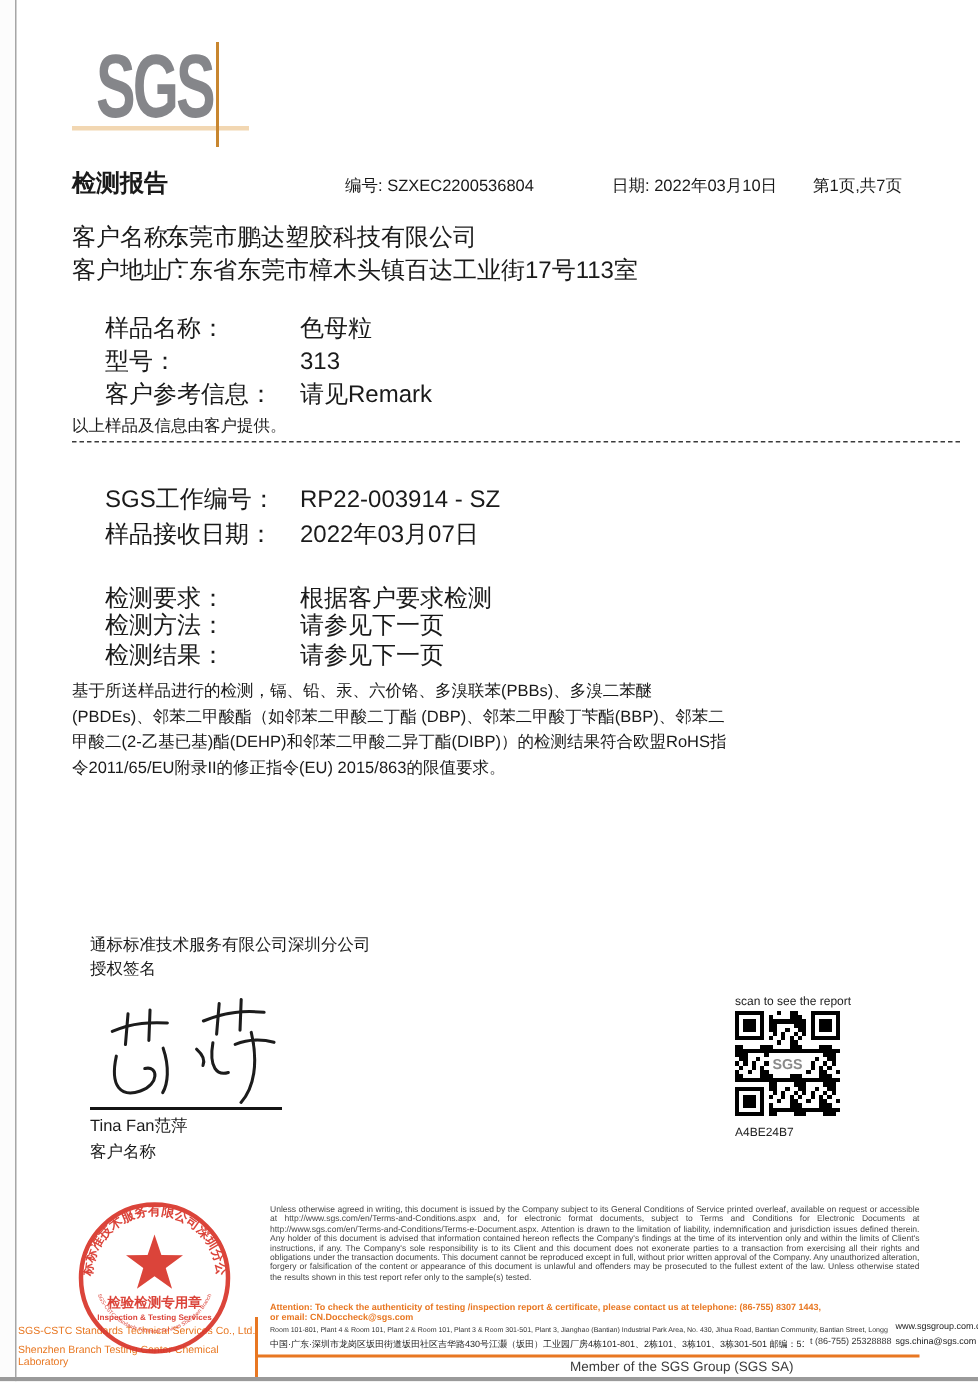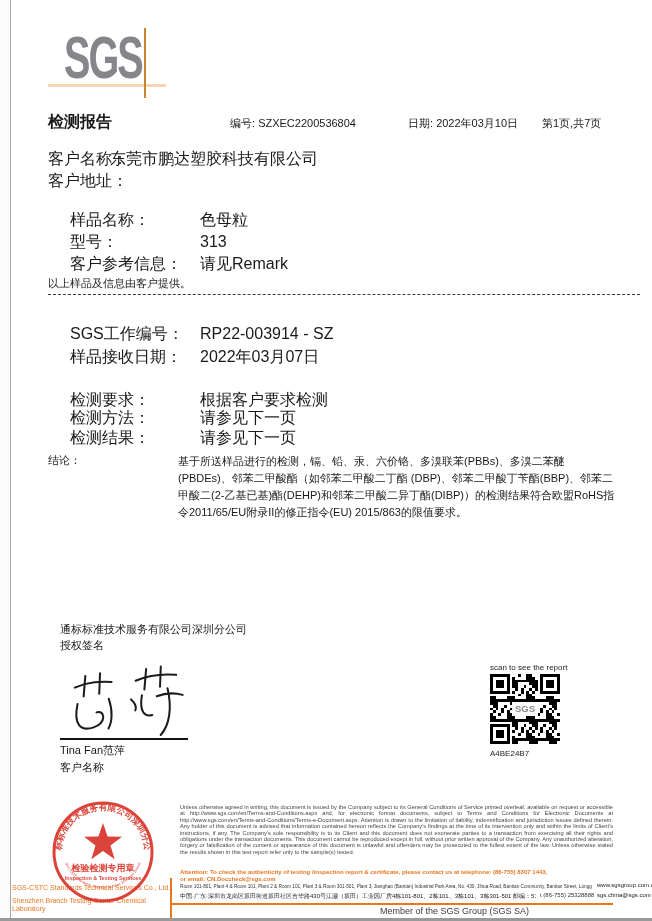--- a/index.html
+++ b/index.html
@@ -76,20 +76,21 @@
     <span>2022年03月10日</span>
   </div>
   <div class="abs hmeta hpage">第1页,共7页</div>
 
   <div class="row" style="top:152px">
     <span class="lbl lblw-c">客户名称：</span>
     <span class="val">东莞市鹏达塑胶科技有限公司</span>
   </div>
   <div class="row" style="top:174px">
     <span class="lbl lblw-c">客户地址：</span>
+    <span class="val">广东省东莞市樟木头镇百达工业街17号113室</span>
   </div>
 
   <div class="row" style="top:213px">
     <span class="lbl lblw-s">样品名称：</span>
     <span class="val">色母粒</span>
   </div>
   <div class="row" style="top:235px">
     <span class="lbl lblw-s">型号：</span>
     <span class="val">313</span>
   </div>
@@ -115,21 +116,20 @@
   </div>
   <div class="row" style="top:411px">
     <span class="lbl lblw-s">检测方法：</span>
     <span class="val">请参见下一页</span>
   </div>
   <div class="row" style="top:431px">
     <span class="lbl lblw-s">检测结果：</span>
     <span class="val">请参见下一页</span>
   </div>
   <div class="concl">
-    <span class="lbl">结论：</span>
     <span class="val">基于所送样品进行的检测，镉、铅、汞、六价铬、多溴联苯(PBBs)、多溴二苯醚(PBDEs)、邻苯二甲酸酯（如邻苯二甲酸二丁酯 (DBP)、邻苯二甲酸丁苄酯(BBP)、邻苯二甲酸二(2-乙基已基)酯(DEHP)和邻苯二甲酸二异丁酯(DIBP)）的检测结果符合欧盟RoHS指令2011/65/EU附录II的修正指令(EU) 2015/863的限值要求。</span>
   </div>
 
   <div class="abs sig-company">通标标准技术服务有限公司深圳分公司</div>
   <div class="abs sig-auth">授权签名</div>
   <svg class="abs sig-svg" width="140" height="74" viewBox="0 0 150 80" style="transform:rotate(-3deg);">
     <g fill="none" stroke="#1c1c1c" stroke-width="2.2" stroke-linecap="round">
       <path d="M12,20 C28,14 40,15 52,16"></path>
       <path d="M24,8 L21,30"></path>
       <path d="M40,6 L38,28"></path>

